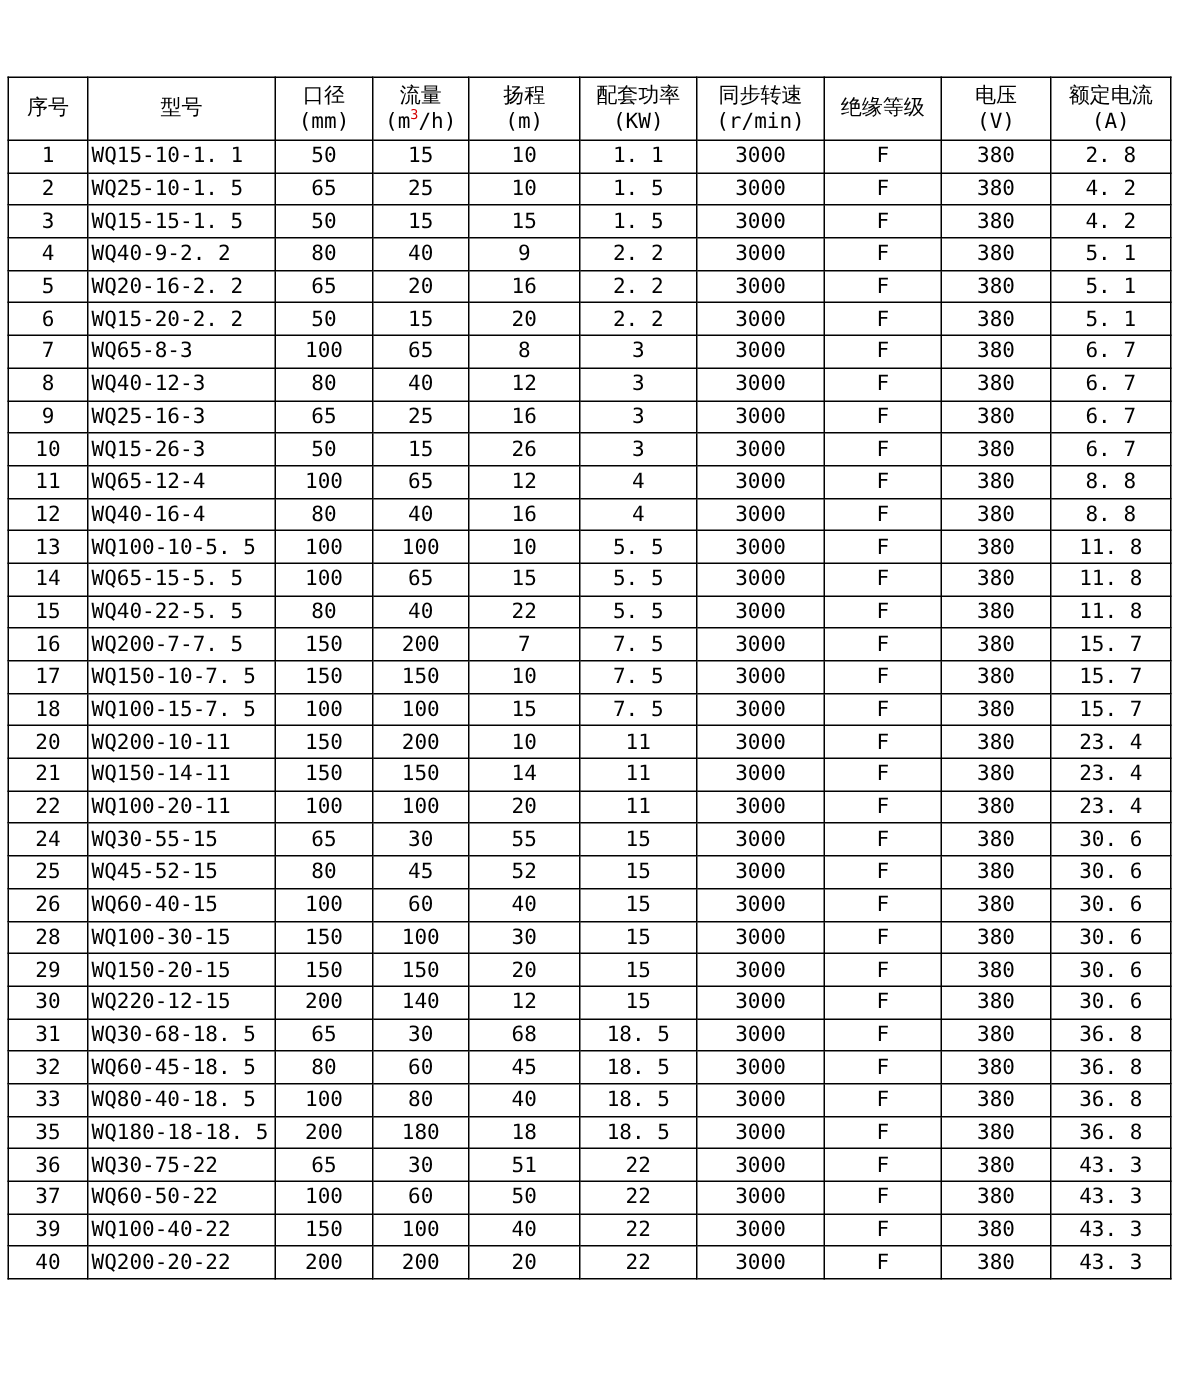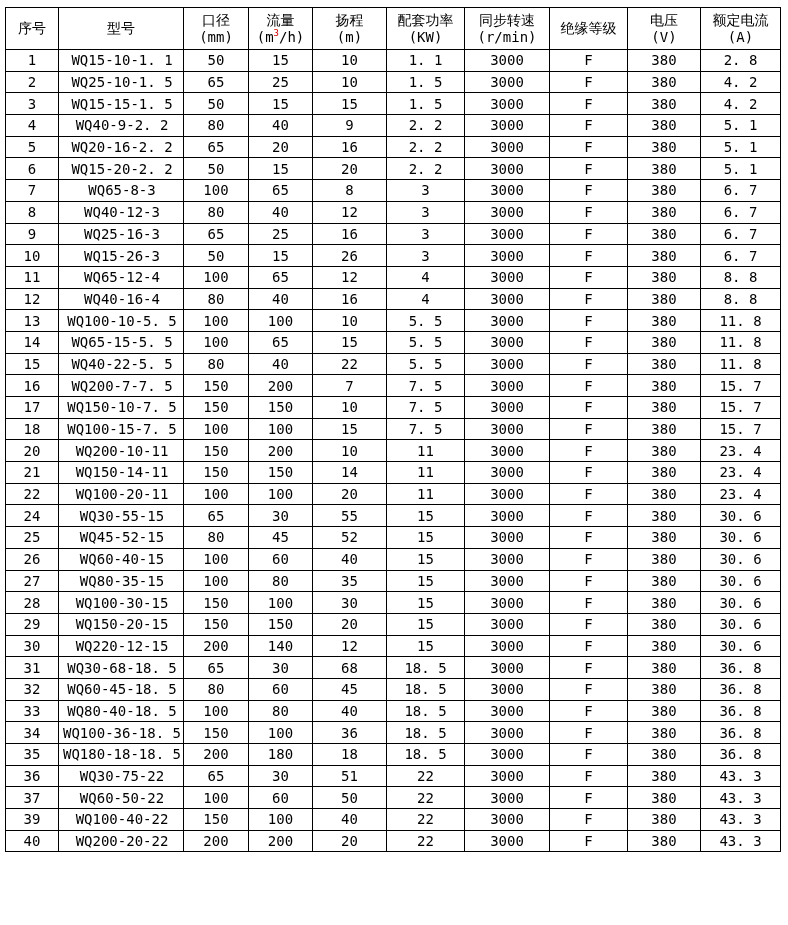--- a/index.html
+++ b/index.html
@@ -13,20 +13,21 @@
     box-sizing: border-box;
     padding: 7px 0 0 5px;
     background: #ffffff;
   }
   table.spec {
     border-collapse: collapse;
     table-layout: fixed;
     width: 775px;
     color: #000000;
     font-family: "DejaVu Sans Mono", "Liberation Mono", monospace;
+    margin-top: 44px;
   }
   table.spec th,
   table.spec td {
     border: 1px solid #000000;
     padding: 0;
     overflow: hidden;
     white-space: nowrap;
     text-align: center;
     font-weight: normal;
   }
@@ -36,21 +37,21 @@
     line-height: 17px;
     vertical-align: middle;
   }
   table.spec td {
     height: 20.7px;
     font-size: 14px;
     line-height: 20px;
     vertical-align: middle;
   }
   table.spec td.model-cell {
-    text-align: center;
+    text-align: left;
     padding-left: 2px;
   }
   sup.cubic {
     font-size: 9px;
     line-height: 0;
   }
 </style>
 </head>
 <body>
 
@@ -365,32 +366,20 @@
           <td>100</td>
           <td>60</td>
           <td>40</td>
           <td>15</td>
           <td>3000</td>
           <td>F</td>
           <td>380</td>
           <td>30. 6</td>
         </tr>
         <tr>
-          <td>27</td>
-          <td class="model-cell">WQ80-35-15</td>
-          <td>100</td>
-          <td>80</td>
-          <td>35</td>
-          <td>15</td>
-          <td>3000</td>
-          <td>F</td>
-          <td>380</td>
-          <td>30. 6</td>
-        </tr>
-        <tr>
           <td>28</td>
           <td class="model-cell">WQ100-30-15</td>
           <td>150</td>
           <td>100</td>
           <td>30</td>
           <td>15</td>
           <td>3000</td>
           <td>F</td>
           <td>380</td>
           <td>30. 6</td>
@@ -442,32 +431,20 @@
           <td>F</td>
           <td>380</td>
           <td>36. 8</td>
         </tr>
         <tr>
           <td>33</td>
           <td class="model-cell">WQ80-40-18. 5</td>
           <td>100</td>
           <td>80</td>
           <td>40</td>
-          <td>18. 5</td>
-          <td>3000</td>
-          <td>F</td>
-          <td>380</td>
-          <td>36. 8</td>
-        </tr>
-        <tr>
-          <td>34</td>
-          <td class="model-cell">WQ100-36-18. 5</td>
-          <td>150</td>
-          <td>100</td>
-          <td>36</td>
           <td>18. 5</td>
           <td>3000</td>
           <td>F</td>
           <td>380</td>
           <td>36. 8</td>
         </tr>
         <tr>
           <td>35</td>
           <td class="model-cell">WQ180-18-18. 5</td>
           <td>200</td>

